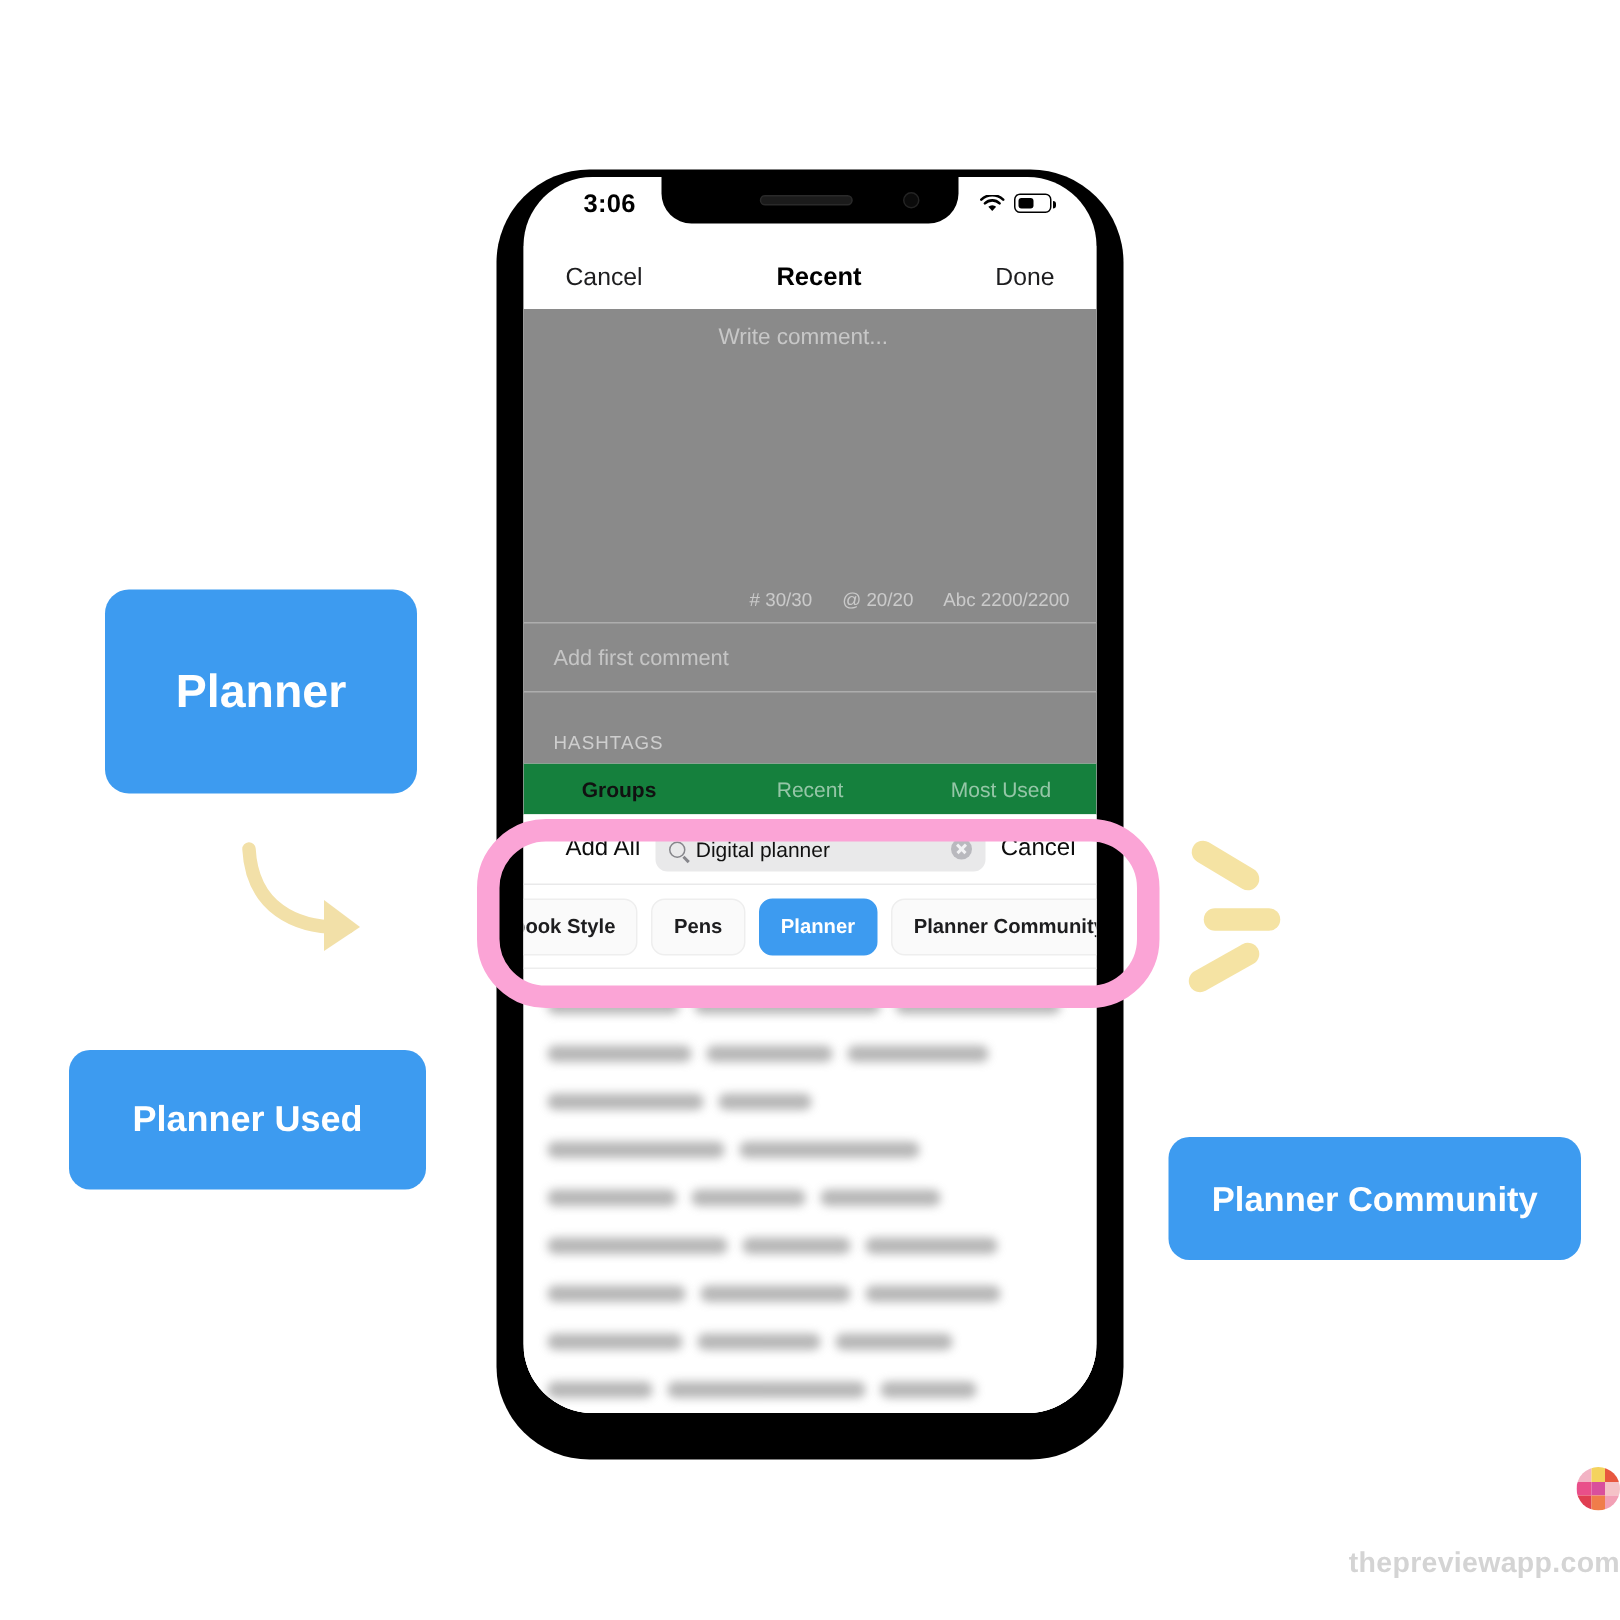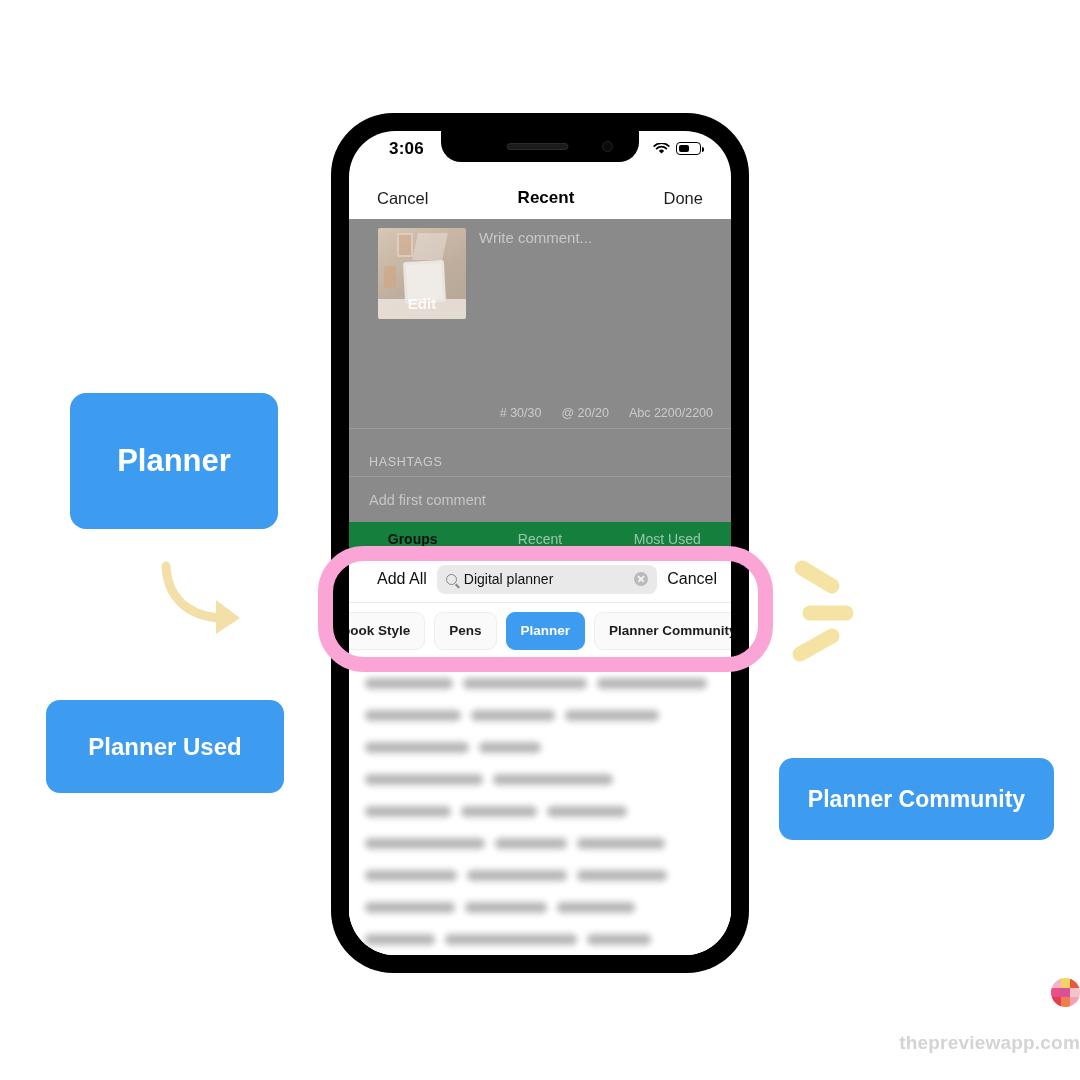--- a/index.html
+++ b/index.html
@@ -13,21 +13,21 @@
 
   
   .phone {
     position: absolute; left: 331px; top: 113px;
     width: 418px; height: 860px;
     background: #000;
     border-radius: 62px;
     z-index: 10;
   }
   .phone-screen {
-    position: absolute; left: 18px; top: 18px;
+    position: absolute; left: 18px; top: 5px;
     width: 382px; height: 824px;
     background: #fff;
     border-radius: 46px;
     overflow: hidden;
   }
   .notch {
     position: absolute; left: 50%; top: 0; transform: translateX(-50%);
     width: 198px; height: 31px;
     background: #000;
     border-bottom-left-radius: 20px; border-bottom-right-radius: 20px;
@@ -260,39 +260,31 @@
 
       <div class="navbar">
         <div class="nav-side">Cancel</div>
         <div class="nav-title">Recent</div>
         <div class="nav-side">Done</div>
       </div>
 
       <div class="dimwrap">
 
         <div class="dim-top">
-          <div class="thumb">
-            <div class="win"></div>
-            <div class="frame"></div>
-            <div class="cup"></div>
-            <div class="desk"></div>
-            <div class="tablet"></div>
-            <div class="thumb-edit">Edit</div>
-          </div>
           <div class="cap-ph">Write comment...</div>
           <div class="counters">
             <span># 30/30</span>
             <span>@ 20/20</span>
             <span>Abc 2200/2200</span>
           </div>
         </div>
 
+        <div class="dim-row dim-comment">Add first comment</div>
+
         <div class="dim-row dim-hash">HASHTAGS</div>
-
-        <div class="dim-row dim-comment">Add first comment</div>
 
         <div class="dim-tabs">
           <span class="active">Groups</span>
           <span>Recent</span>
           <span>Most Used</span>
         </div>
 
         <div class="sheet">
           <div class="sheet-search">
             <div class="add-all">Add All</div>

